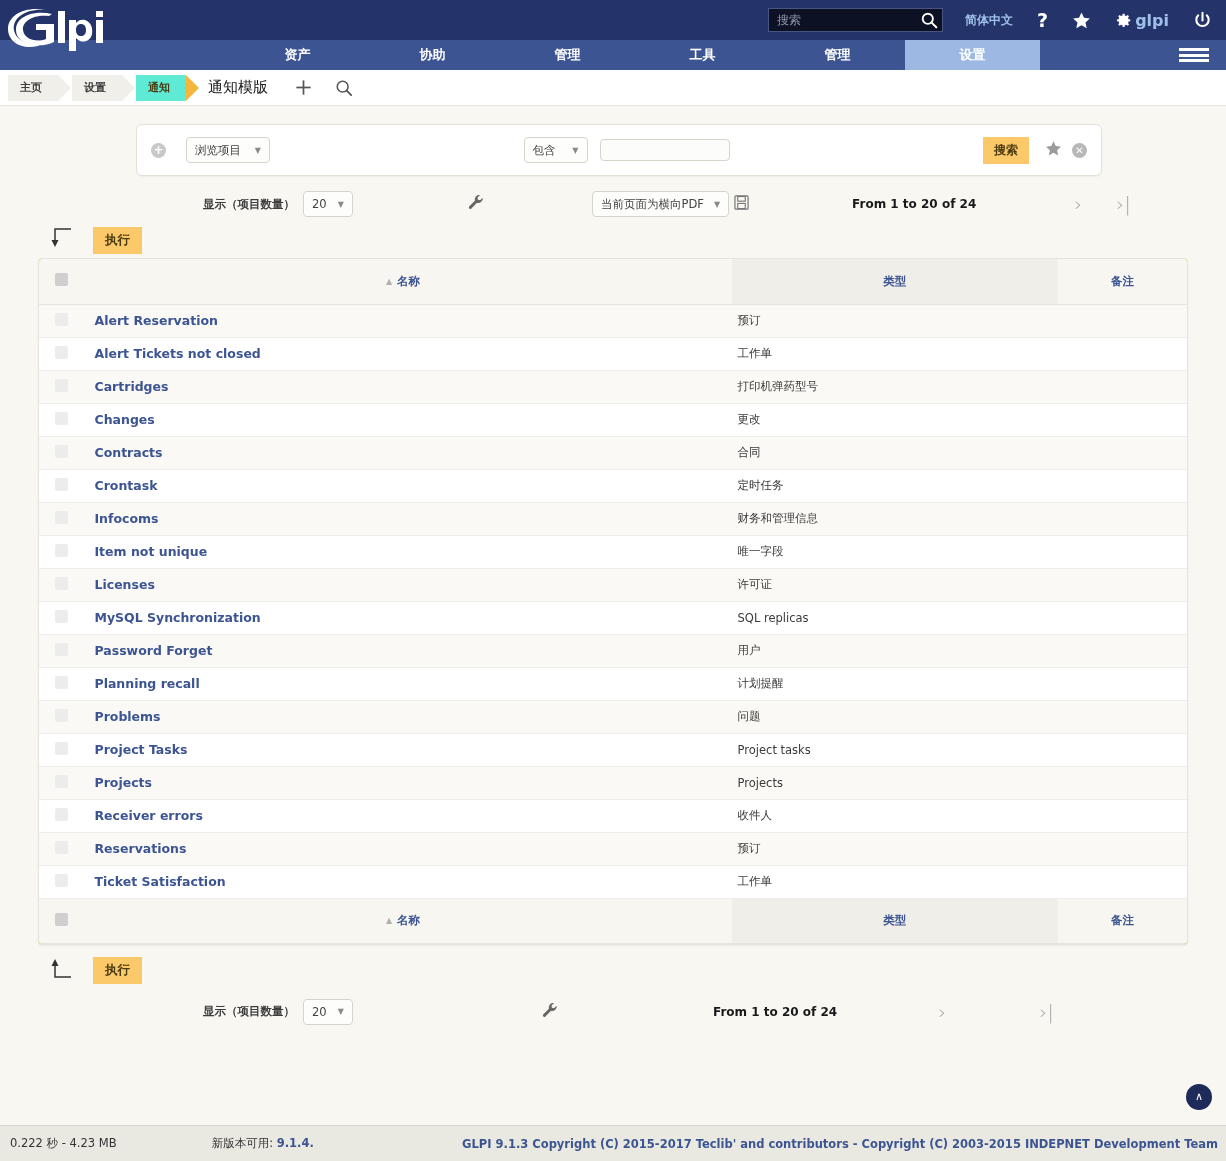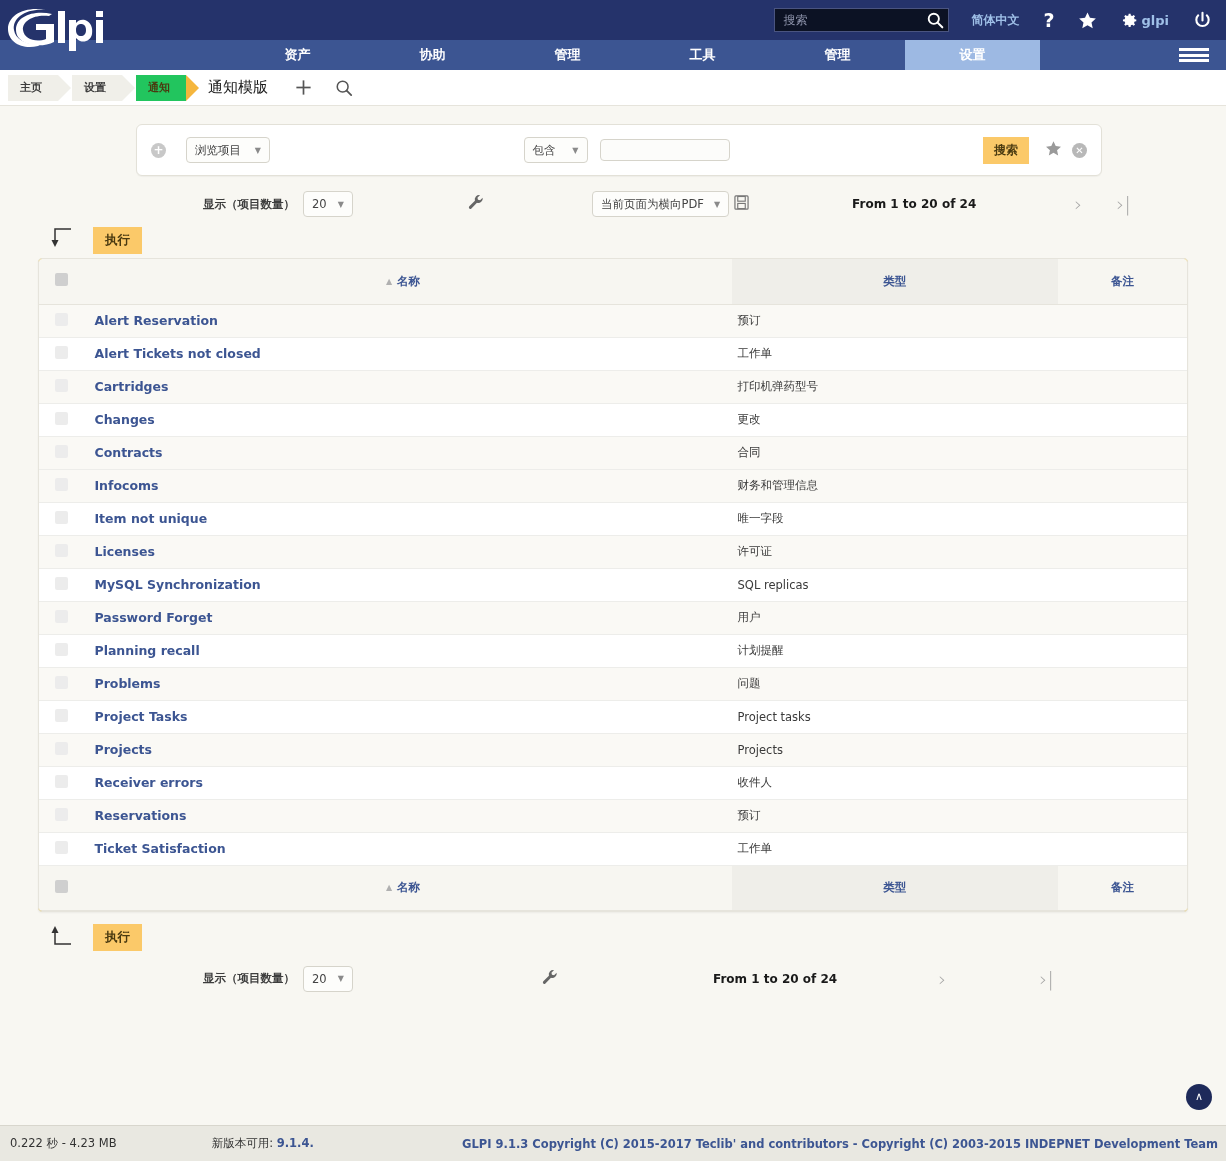--- a/index.html
+++ b/index.html
@@ -70,21 +70,21 @@
   .ico-btn {
     color: #ffffff;
     font-size: 17px;
     font-weight: bold;
     margin-right: 24px;
     display: flex;
     align-items: center;
     text-decoration: none;
     cursor: pointer;
   }
-  .user-label { font-size: 13px; color: #9fc0e8; font-weight: bold; margin-left: 3px; }
+  .user-label { font-size: 16px; color: #9fc0e8; font-weight: bold; margin-left: 3px; }
 
   
   .mainnav {
     height: 30px;
     background: #3c5592;
     display: flex;
     align-items: stretch;
     position: relative;
   }
   .nav-spacer { width: 230px; }
@@ -145,21 +145,21 @@
   .crumb::after {
     content: "";
     position: absolute;
     right: -13px;
     top: 0;
     width: 0; height: 0;
     border-top: 13px solid transparent;
     border-bottom: 13px solid transparent;
     border-left: 13px solid #f0efe9;
   }
-  .crumb.cur { background: #22c55e; color: #4a3a10; }
+  .crumb.cur { background: #5eead4; color: #4a3a10; }
   .crumb.cur::after { border-left-color: #f5b63d; }
   .crumb-title {
     font-size: 15px;
     font-weight: normal;
     color: #1a1a1a;
     margin-left: 8px;
     margin-right: 26px;
   }
   .crumb-ico {
     color: #555;
@@ -550,20 +550,26 @@
             <td class="col-name"><a href="#">Changes</a></td>
             <td class="col-type">更改</td>
             <td class="col-note"></td>
           </tr>
           <tr class="odd">
             <td class="col-cb"><span class="cb"></span></td>
             <td class="col-name"><a href="#">Contracts</a></td>
             <td class="col-type">合同</td>
             <td class="col-note"></td>
           </tr>
+          <tr class="even">
+            <td class="col-cb"><span class="cb"></span></td>
+            <td class="col-name"><a href="#">Crontask</a></td>
+            <td class="col-type">定时任务</td>
+            <td class="col-note"></td>
+          </tr>
           <tr class="odd">
             <td class="col-cb"><span class="cb"></span></td>
             <td class="col-name"><a href="#">Infocoms</a></td>
             <td class="col-type">财务和管理信息</td>
             <td class="col-note"></td>
           </tr>
           <tr class="even">
             <td class="col-cb"><span class="cb"></span></td>
             <td class="col-name"><a href="#">Item not unique</a></td>
             <td class="col-type">唯一字段</td>

